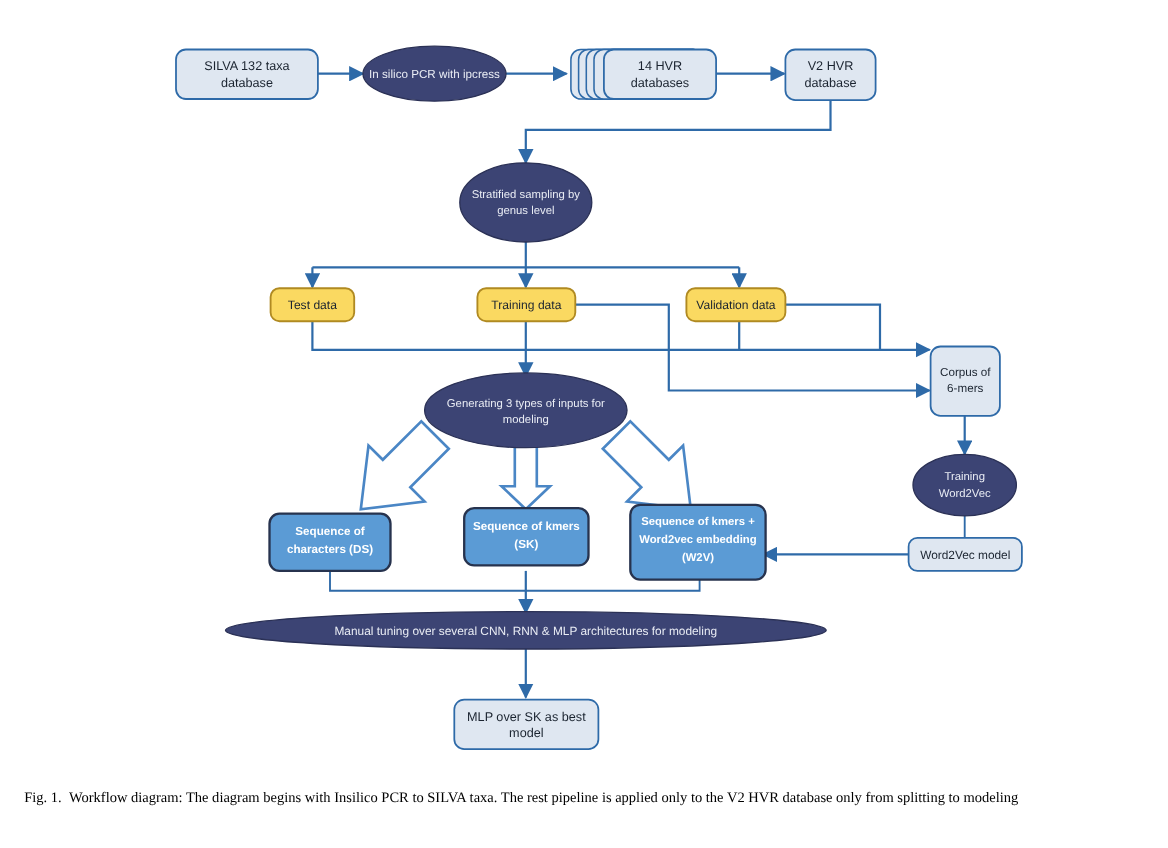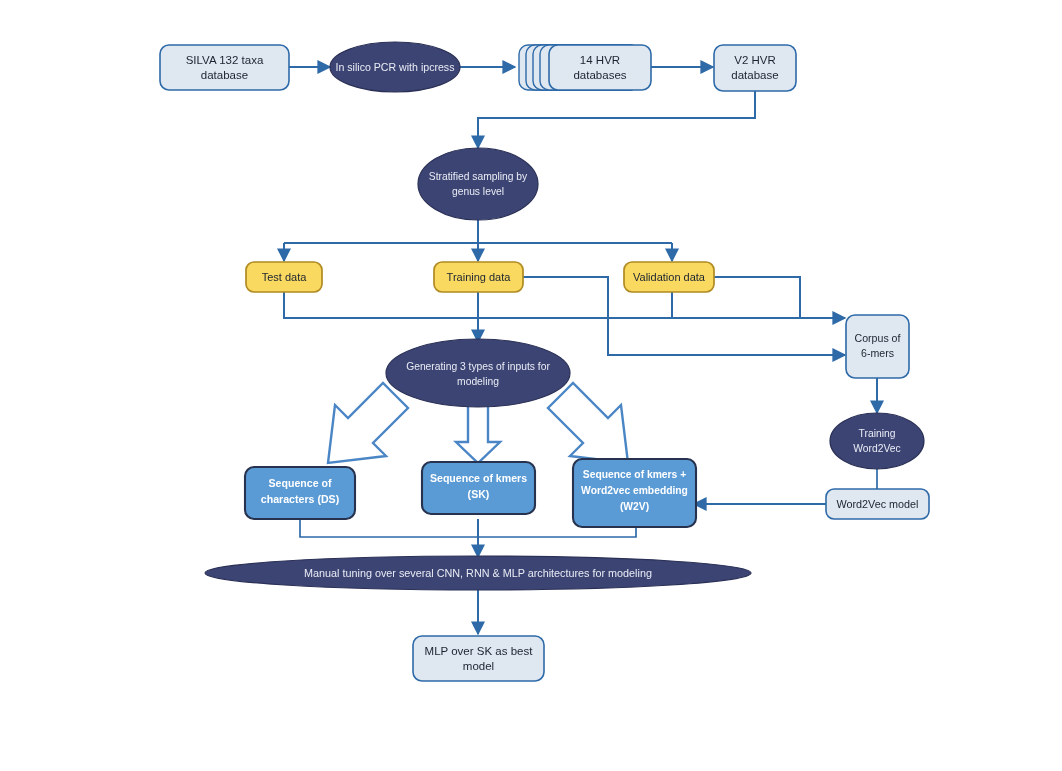--- a/index.html
+++ b/index.html
@@ -269,14 +269,15 @@
     </g>
 
     <g>
       <rect class="box-light" x="413" y="636" width="131" height="45" rx="9" ry="9"></rect>
       <text class="node-label lbl-light" x="478.5" y="652">MLP over SK as best</text>
       <text class="node-label lbl-light" x="478.5" y="667">model</text>
     </g>
 
   </svg>
 
+  <div id="caption"><span class="cap-label">Fig. 1.</span>&nbsp;&nbsp;<span>Workflow diagram: The diagram begins with Insilico PCR to SILVA taxa. The rest pipeline is applied only to the V2 HVR database only from splitting to modeling</span></div>
 
 </div>
 
 </body></html>

